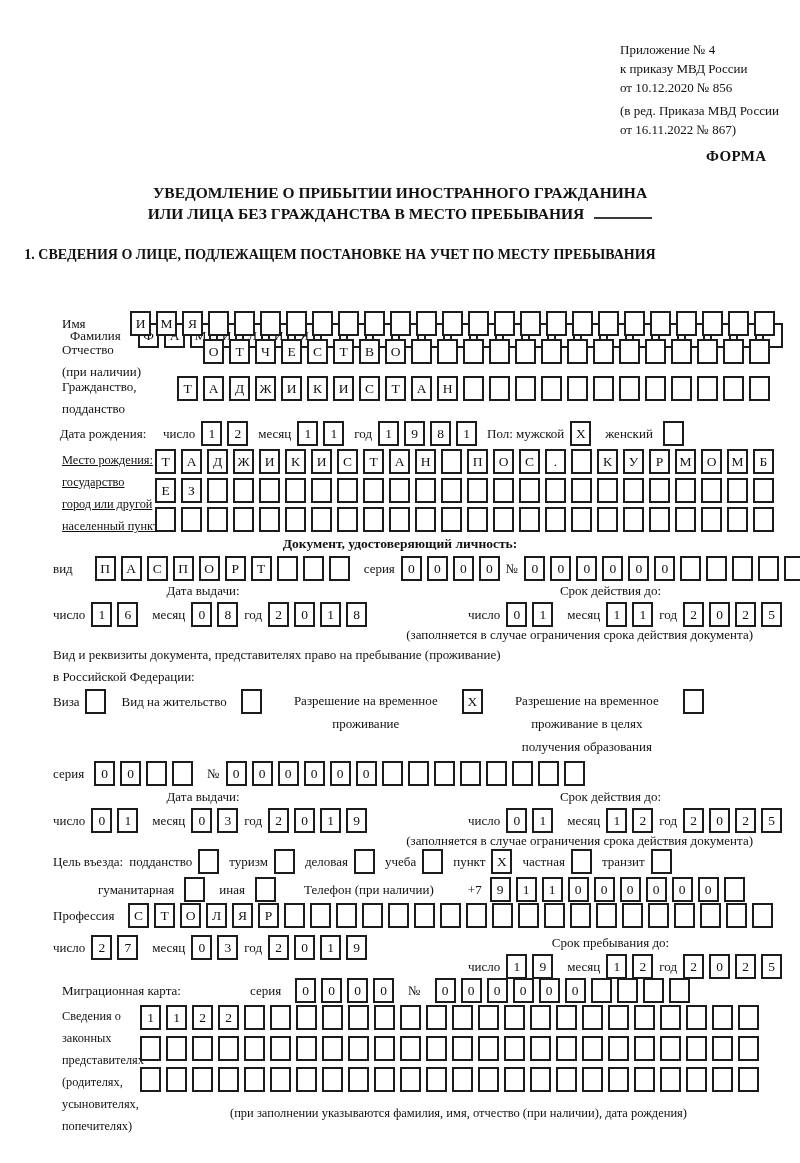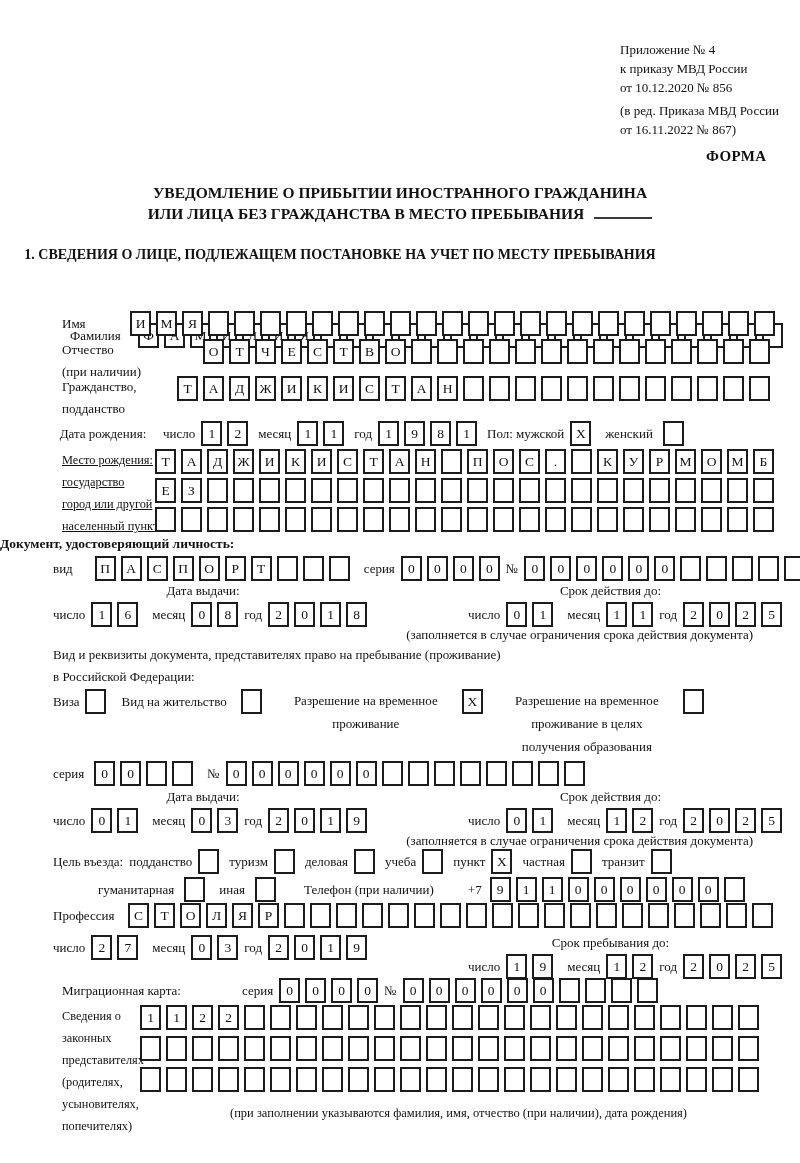--- a/index.html
+++ b/index.html
@@ -15,21 +15,21 @@
   .row{display:flex;align-items:flex-start;}
   .cells{display:inline-flex;gap:5px;flex:none;}
   .bx{box-sizing:border-box;width:21px;height:25px;border:2px solid #1c1c1c;background:#fff;
       display:inline-flex;align-items:center;justify-content:center;
       font-size:13.5px;flex:none;line-height:1;}
   .lbl{line-height:25px;white-space:nowrap;}
   .lblcol{line-height:22px;white-space:nowrap;}
   .mr6{margin-right:6px;} .mr10{margin-right:10px;text-align:center;} .mr14{margin-right:14px;}
   .ml12{margin-left:12px;}
   .boxrow{margin-bottom:4px;}
-  .dochead{left:0;width:800px;font-weight:bold;font-size:13.5px;}
+  .dochead{left:0;width:800px;text-align:center;font-weight:bold;font-size:13.5px;}
   .dates{left:53px;width:700px;height:66px;}
   .dgroup{position:absolute;top:0;}
   .dhead{text-align:center;margin-bottom:3px;font-size:13px;}
   .dline{display:flex;align-items:center;}
   .dnote{position:absolute;top:44px;right:0;white-space:nowrap;font-size:13px;}
   .cbtext{text-align:center;line-height:23px;font-size:13px;}
   .note{font-size:12.5px;white-space:nowrap;}
   .svedrows .boxrow{margin-bottom:6px;}
 </style>
 </head>
@@ -616,21 +616,21 @@
         <span class="cells">
             <span class="bx">2</span>
             <span class="bx">0</span>
             <span class="bx">2</span>
             <span class="bx">5</span>
           </span>
       </div>
     </div>
   </div>
 
-  <div class="abs row" style="left:62px;top:978px;">
+  <div class="abs row" style="left:62px;top:978px;gap:8px;">
     <span class="lbl" style="width:180px;">Миграционная карта:</span>
     <span class="lbl mr6">серия</span>
     <span class="cells mr6">
         <span class="bx">0</span>
         <span class="bx">0</span>
         <span class="bx">0</span>
         <span class="bx">0</span>
       </span>
     <span class="lbl mr6">№</span>
     <span class="cells">

